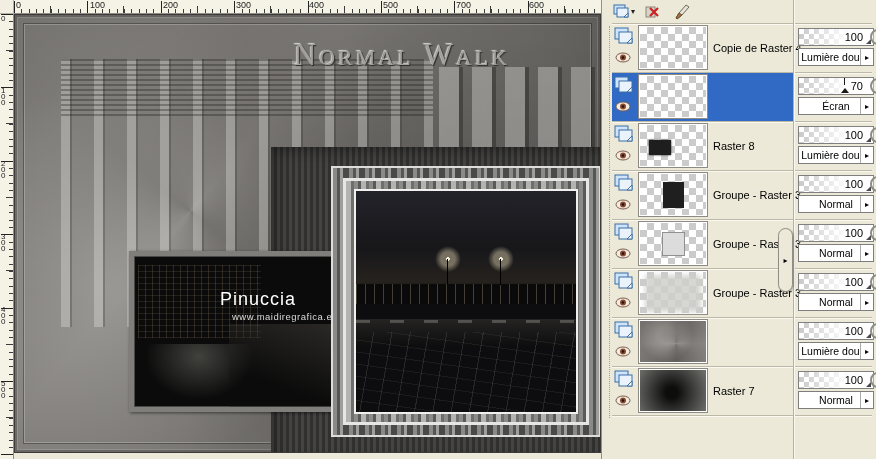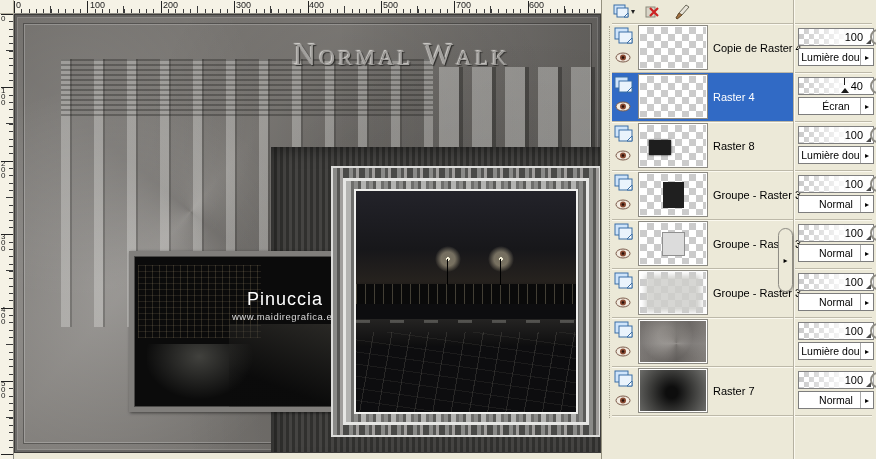--- a/index.html
+++ b/index.html
@@ -68,21 +68,21 @@
   .sf-buildings { position:absolute; left:2%; top:6%; width:58%; height:48%;
     background:linear-gradient(to bottom, #1d1b18 0%, #141210 70%, #0b0b0a 100%);
     background-image:
       repeating-linear-gradient(to right, rgba(205,185,140,.22) 0 1px, transparent 1px 7px),
       repeating-linear-gradient(to bottom, rgba(205,185,140,.16) 0 1px, transparent 1px 6px);
     opacity:.8; }
   .sf-water { position:absolute; left:6%; bottom:0; width:55%; height:42%;
     background:radial-gradient(ellipse at 45% 20%, rgba(190,190,178,.30), transparent 60%); }
   .sf-bank { position:absolute; right:0; bottom:0; width:55%; height:55%;
     background:linear-gradient(200deg, rgba(70,68,62,.55), rgba(10,10,10,.2) 70%); }
-  .sf-sig { position:absolute; left:86px; top:33px; width:130px; text-align:center;
+  .sf-sig { position:absolute; left:86px; top:33px; width:130px; text-align:left;
     color:#fff; font-size:18px; letter-spacing:1px; }
   .sf-site { position:absolute; left:76px; top:55px; width:150px; text-align:center;
     color:#d9d9d9; font-size:9.5px; letter-spacing:.5px; }
 
   
   .bigframe { position:absolute; left:316px; top:151px; width:270px; height:271px;
     border:2px solid #dddddb;
     background:repeating-linear-gradient(90deg,#8a8a88 0 4px,#565654 4px 7px,#a09e9c 7px 10px,#4a4a48 10px 16px); }
   .bigframe-mid { position:absolute; inset:10px; border:3px solid #e6e6e4;
     background:repeating-linear-gradient(90deg,#b3b3b1 0 5px,#6e6e6c 5px 8px,#8b8b89 8px 12px,#5a5a58 12px 15px); }
@@ -286,21 +286,20 @@
       <rect x="1" y="1" width="13" height="11" fill="#cfe4fa" stroke="#3a6ea5"></rect>
         <rect x="5" y="5" width="13" height="11" fill="#eaf3fc" stroke="#3a6ea5"></rect>
         <path d="M13 16 L18 16 L18 11 Z" fill="#fff" stroke="#3a6ea5"></path>
     </svg>
     <svg class="lr-eye" width="16" height="11" viewBox="0 0 16 11">
       <ellipse cx="8" cy="5.5" rx="7" ry="4.5" fill="#f3ece1" stroke="#7a5a4a"></ellipse>
         <circle cx="8" cy="5.5" r="3" fill="#8a4a32"></circle>
         <circle cx="8" cy="5.5" r="1.3" fill="#2a130c"></circle>
     </svg>
     <div class="lr-thumb"></div>
-    <div class="lr-name">Raster 4</div>
   </div>
 
   <div class="layer-row" style="top:122px">
     <svg class="lr-pages" width="20" height="18" viewBox="0 0 20 18">
       <rect x="1" y="1" width="13" height="11" fill="#cfe4fa" stroke="#3a6ea5"></rect>
         <rect x="5" y="5" width="13" height="11" fill="#eaf3fc" stroke="#3a6ea5"></rect>
         <path d="M13 16 L18 16 L18 11 Z" fill="#fff" stroke="#3a6ea5"></path>
     </svg>
     <svg class="lr-eye" width="16" height="11" viewBox="0 0 16 11">
       <ellipse cx="8" cy="5.5" rx="7" ry="4.5" fill="#f3ece1" stroke="#7a5a4a"></ellipse>
@@ -406,21 +405,21 @@
       <span class="op-corner"></span>
     </div>
     <div class="blend-box">
       <span>Lumière douce</span>
       <span class="blend-arrow">▸</span>
     </div>
     <div class="link-circle"></div>
   </div>
   <div class="prop-block" style="top:77px">
     <div class="opacity-bar">
-      <span class="op-val">40</span>
+      <span class="op-val">70</span>
       <span class="op-thumb"></span>
     </div>
     <div class="blend-box">
       <span>Écran</span>
       <span class="blend-arrow">▸</span>
     </div>
     <div class="link-circle"></div>
   </div>
   <div class="prop-block" style="top:126px">
     <div class="opacity-bar">

